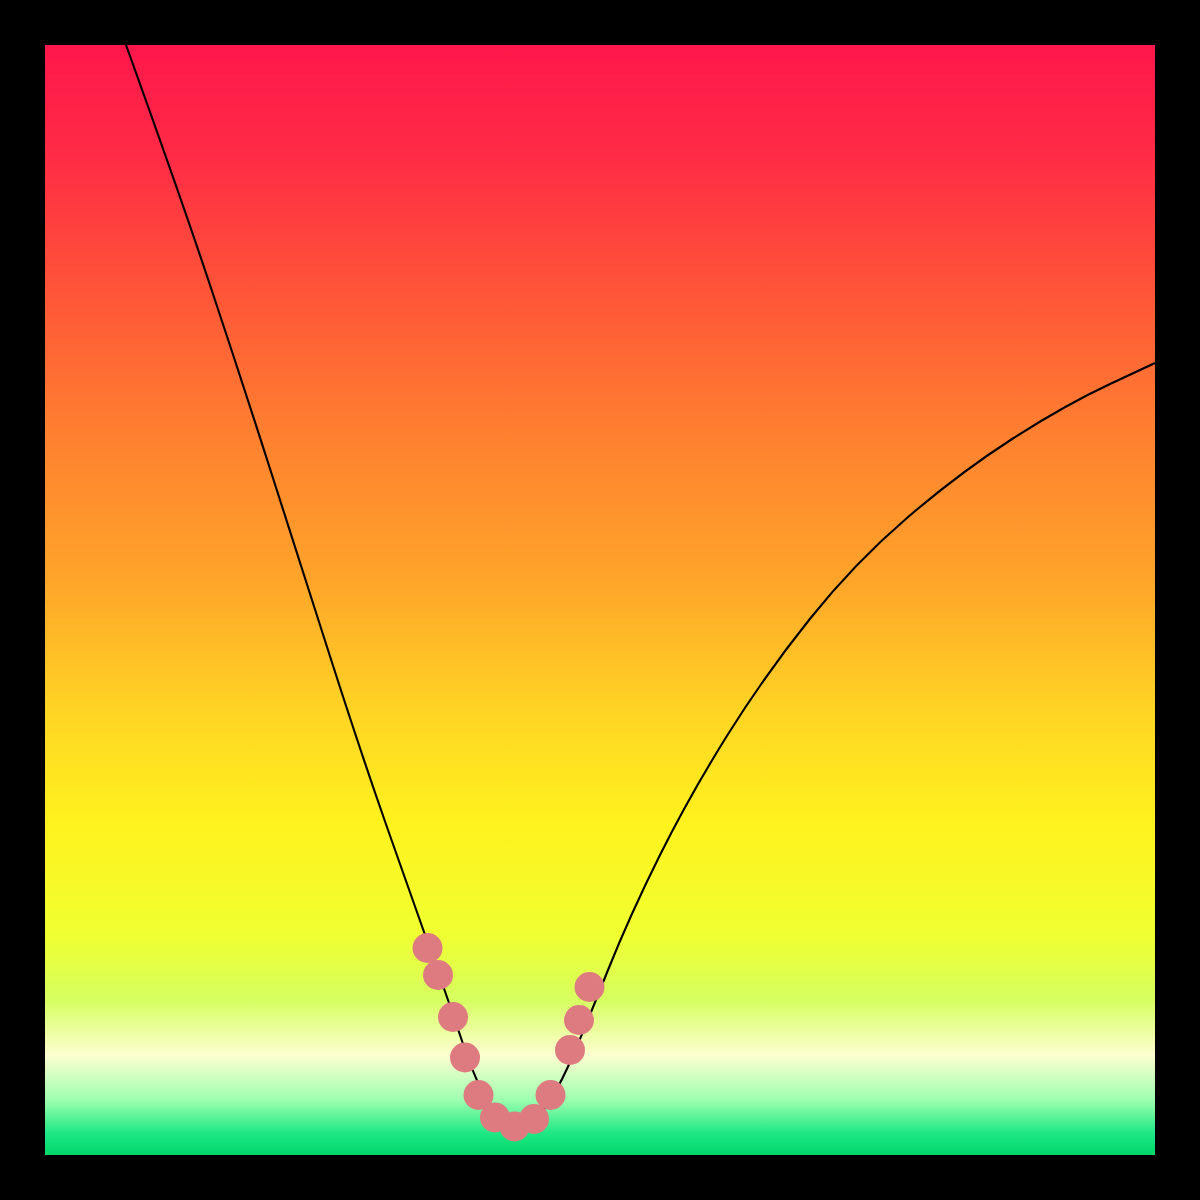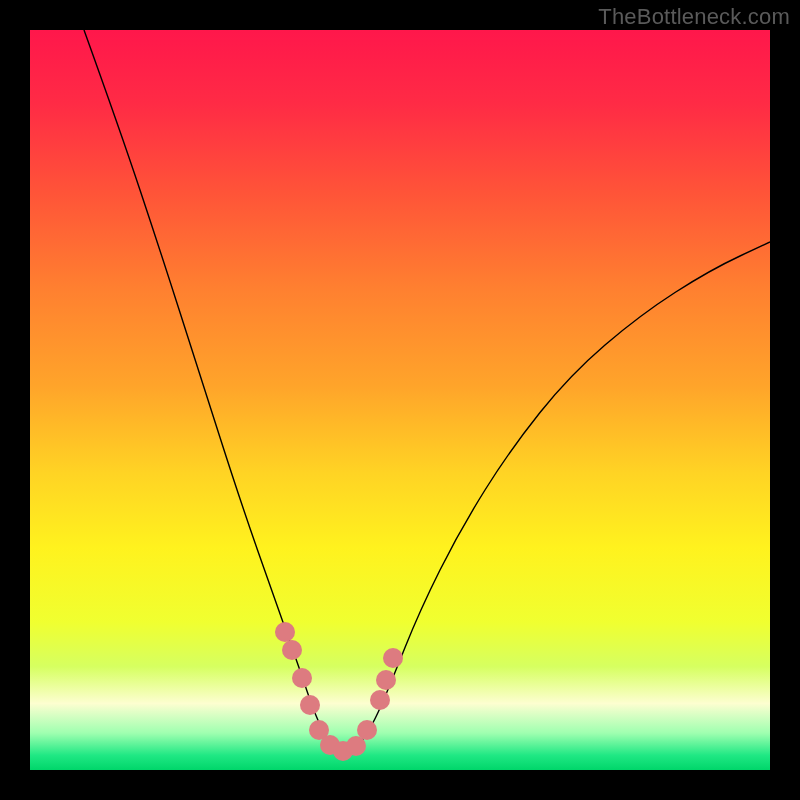--- a/index.html
+++ b/index.html
@@ -52,21 +52,20 @@
   }
   .blob {
     fill: #dd7b80;
   }
 </style>
 </head>
 <body>
 
 <div class="frame">
 
-  <div class="watermark">TheBottleneck.com</div>
 
   <div class="plot-area">
 
     <svg class="gradient" viewBox="0 0 740 740" preserveAspectRatio="none">
       <defs>
         <linearGradient id="bg-grad" x1="0" y1="0" x2="0" y2="1">
             <stop offset="0%" stop-color="#ff174b"></stop>
             <stop offset="10%" stop-color="#ff2b45"></stop>
             <stop offset="22%" stop-color="#ff5438"></stop>
             <stop offset="35%" stop-color="#ff8030"></stop>

